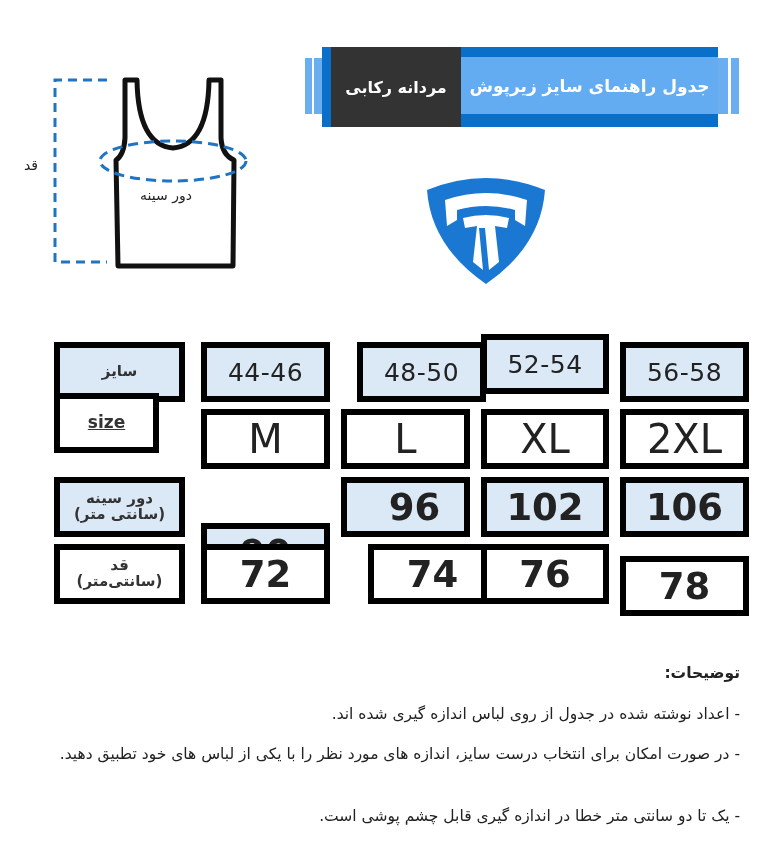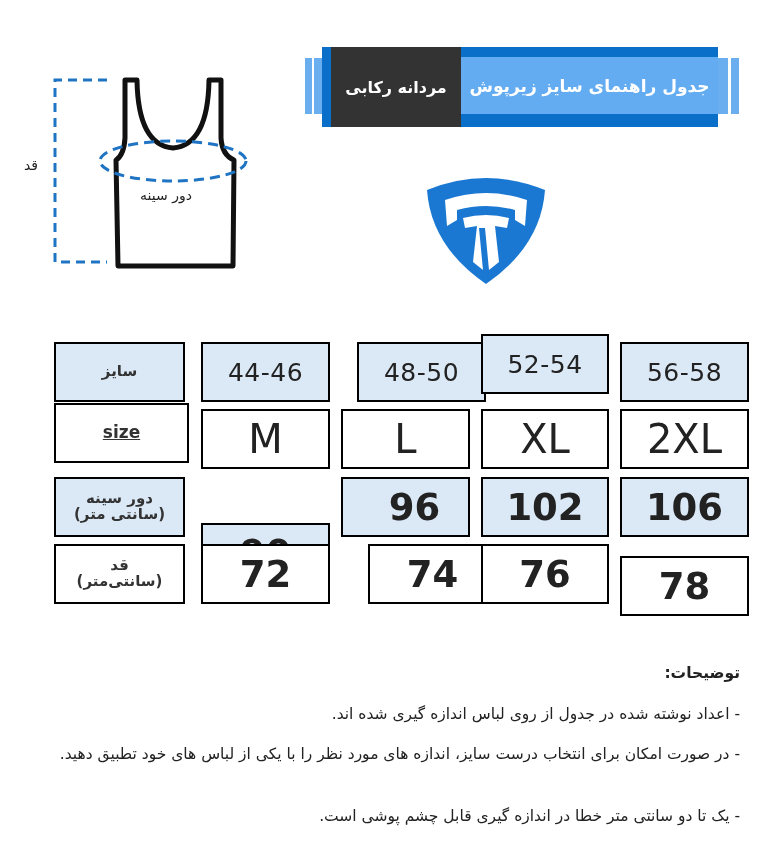--- a/index.html
+++ b/index.html
@@ -12,21 +12,21 @@
   .banner-dark-band { position:absolute; left:322px; top:47px; width:396px; height:80px; background:#0a6fc9; }
   .banner-light { position:absolute; left:461px; top:57px; width:257px; height:57px; background:#64acf2;
                   color:#fff; font-size:17px; font-weight:bold; display:flex; align-items:center; justify-content:center; direction:rtl; }
   .banner-dark { position:absolute; left:331px; top:47px; width:130px; height:80px; background:#333333;
                  color:#fff; font-size:16px; font-weight:bold; display:flex; align-items:center; justify-content:center; direction:rtl; }
 
   
   .diagram-label { position:absolute; font-size:14px; color:#222; direction:rtl; }
 
   
-  .cell { position:absolute; box-sizing:border-box; border:2px solid #000000;
+  .cell { position:absolute; box-sizing:border-box; border:6px solid #000000;
           display:flex; align-items:center; justify-content:center; text-align:center; }
   .cell.blue { background:#dbe8f6; }
   .cell.white { background:#ffffff; }
   .label-cell { font-size:15px; direction:rtl; line-height:1.05; font-weight:bold; color:#333; }
   .label-cell.latin { font-weight:bold; font-size:17px; direction:ltr; }
   .range-val { font-size:25px; color:#222; font-weight:normal; letter-spacing:0.5px; }
   .size-val { font-size:40px; color:#222; font-weight:normal; }
   .num-val { font-size:37px; color:#222; font-weight:bold; }
   .note-line { position:absolute; right:28px; direction:rtl; text-align:right; font-size:15.5px; color:#222; }
 </style>
@@ -63,21 +63,21 @@
 </svg>
 
 <div>
 
   <div class="cell blue label-cell" style="left:54px; top:342px; width:131px; height:60px;">سایز</div>
   <div class="cell blue range-val" style="left:201px; top:342px; width:129px; height:60px;">44-46</div>
   <div class="cell blue range-val" style="left:341px; top:342px; width:129px; height:60px;margin-left:16px;">48-50</div>
   <div class="cell blue range-val" style="left:481px; top:334px; width:128px; height:60px;">52-54</div>
   <div class="cell blue range-val" style="left:620px; top:342px; width:129px; height:60px;">56-58</div>
 
-  <div class="cell white label-cell latin" style="left:54px; top:403px; width:135px; height:60px;text-decoration:underline;">size</div>
+  <div class="cell white label-cell latin" style="left:54px; top:393px; width:105px; height:60px;text-decoration:underline;">size</div>
   <div class="cell white size-val" style="left:201px; top:409px; width:129px; height:60px;">M</div>
   <div class="cell white size-val" style="left:341px; top:409px; width:129px; height:60px;">L</div>
   <div class="cell white size-val" style="left:481px; top:409px; width:128px; height:60px;">XL</div>
   <div class="cell white size-val" style="left:620px; top:409px; width:129px; height:60px;">2XL</div>
 
   <div class="cell blue label-cell" style="left:54px; top:477px; width:131px; height:60px; flex-direction:column;">
     <span>دور سینه</span>
     <span>(سانتی متر)</span>
   </div>
   <div class="cell blue num-val" style="left:201px; top:487px; width:129px; height:60px;margin-top:36px;">90</div>

